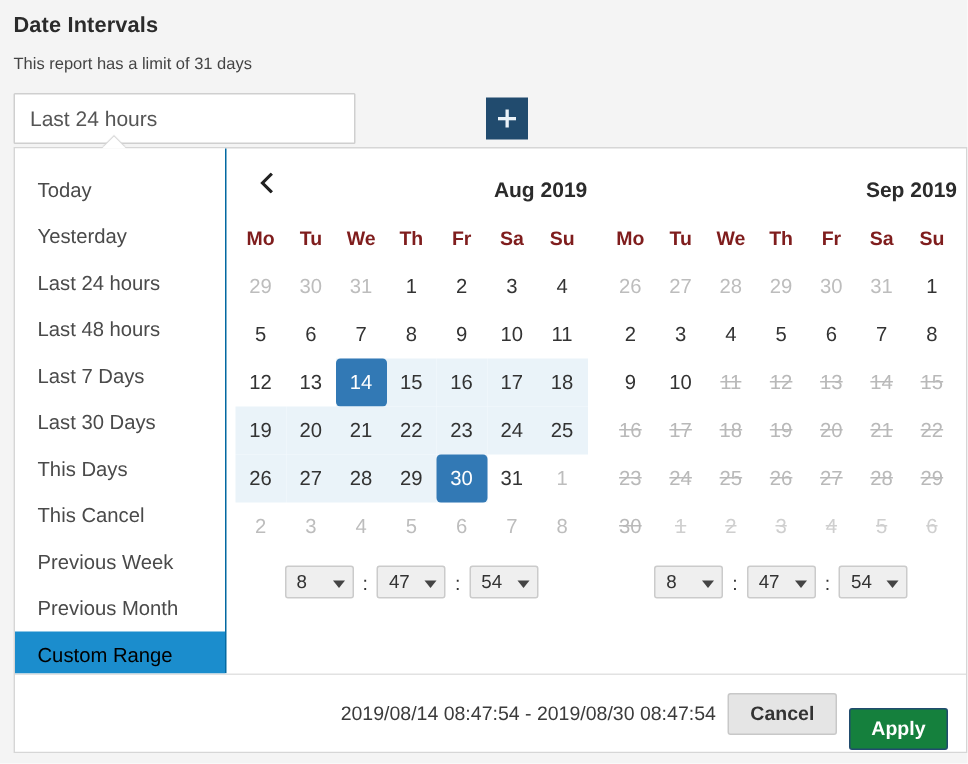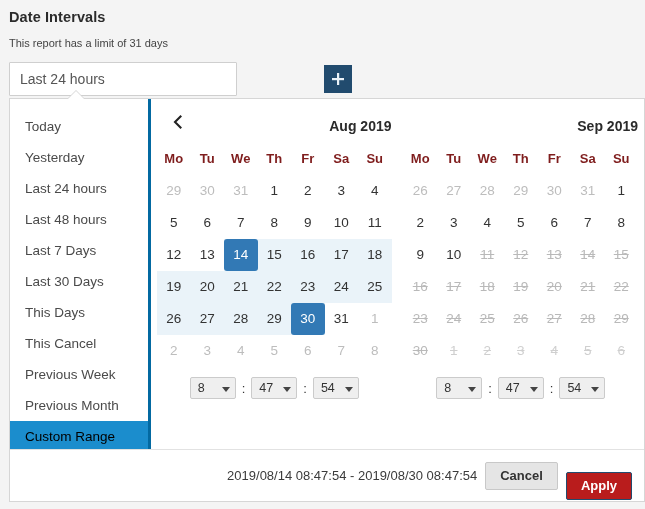--- a/index.html
+++ b/index.html
@@ -92,21 +92,21 @@
   #picker-body {
     display: flex;
     flex: 1 1 auto;
     min-height: 0;
   }
 
   
   #ranges {
     width: 141px;
     flex: 0 0 141px;
-    border-right: 3px solid #0369a1;
+    border-right: 1px solid #0369a1;
     padding-top: 12px;
     box-sizing: border-box;
     background: #fff;
   }
   .range-item {
     height: 31px;
     line-height: 31px;
     padding-left: 15px;
     font-size: 13.5px;
     color: #4a4a4a;
@@ -252,21 +252,21 @@
     padding: 0 14px;
     border-radius: 2px;
     cursor: pointer;
   }
   #cancel-button {
     background: #e5e5e5;
     border: 1px solid #c8c8c8;
     color: #333;
   }
   #apply-button {
-    background: #b91c1c;
+    background: #15803d;
     border: 1px solid #214b6e;
     color: #ffffff;
     margin-top: 20px;
   }
 </style>
 </head>
 <body>
 
 <div id="header">
   <div id="page-title">Date Intervals</div>

